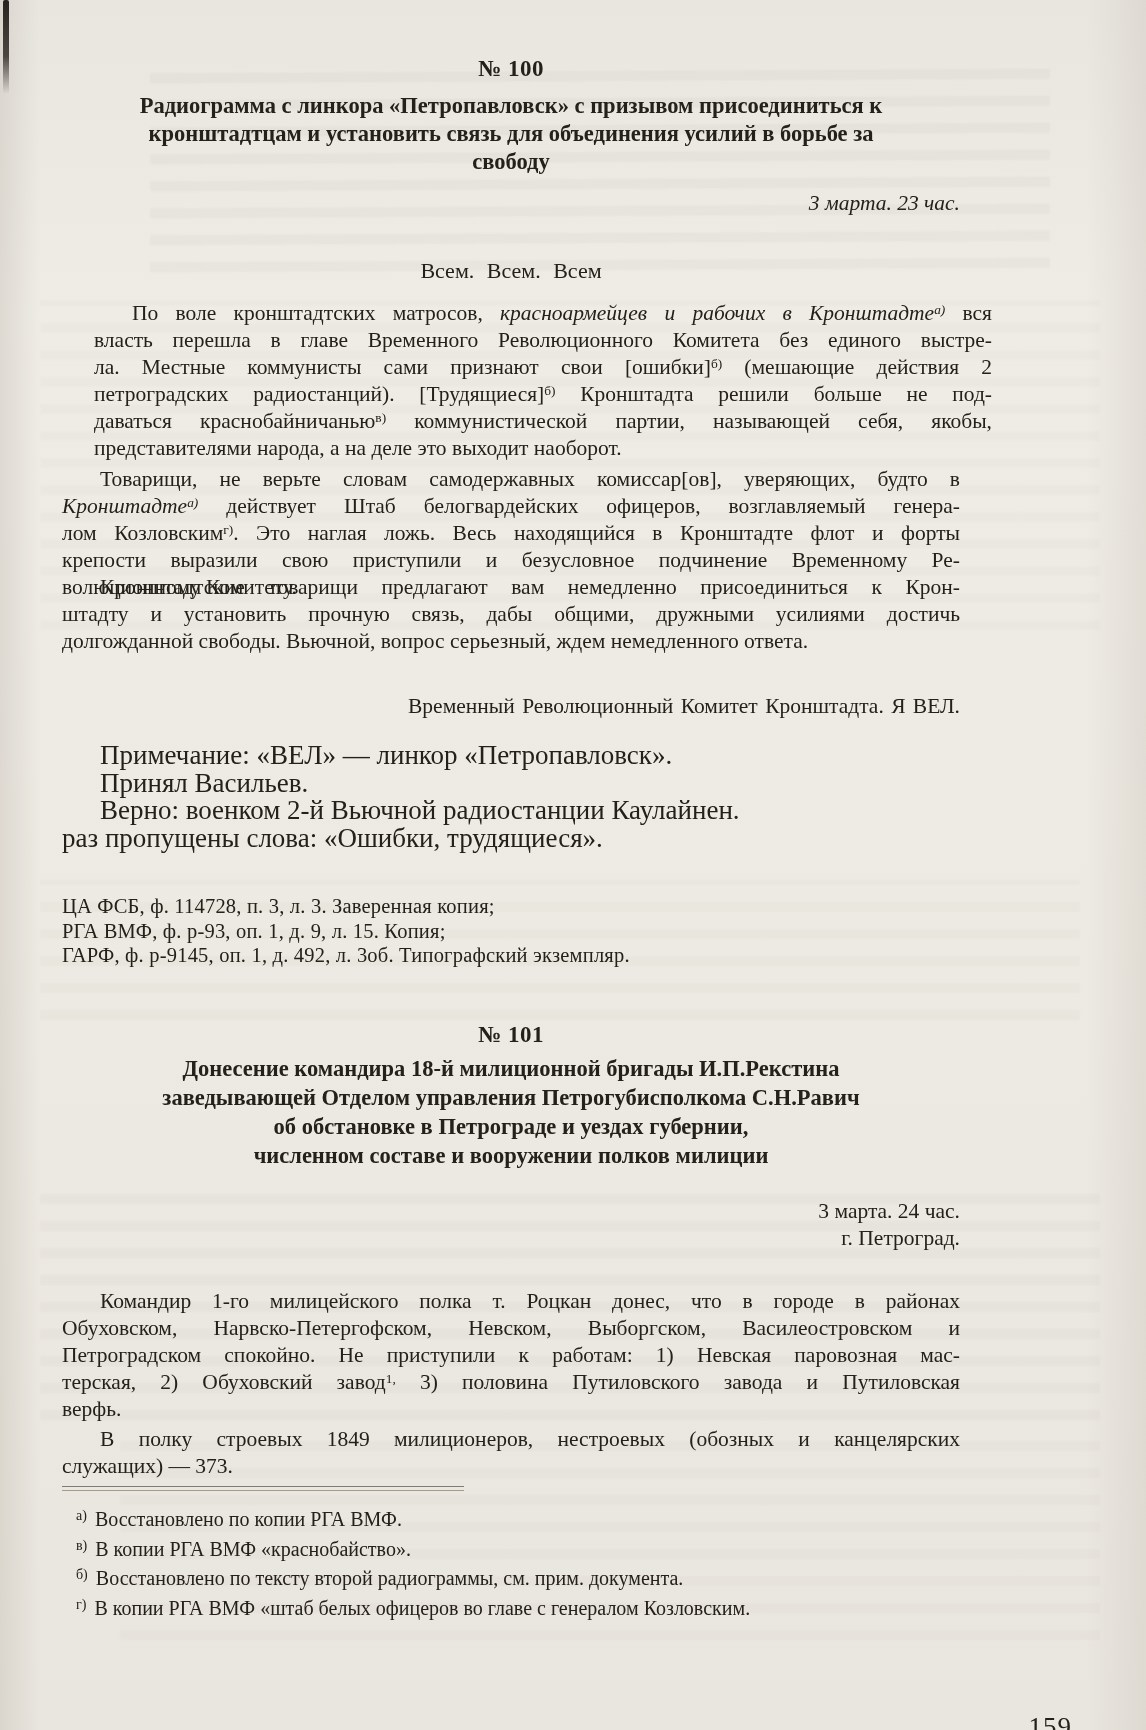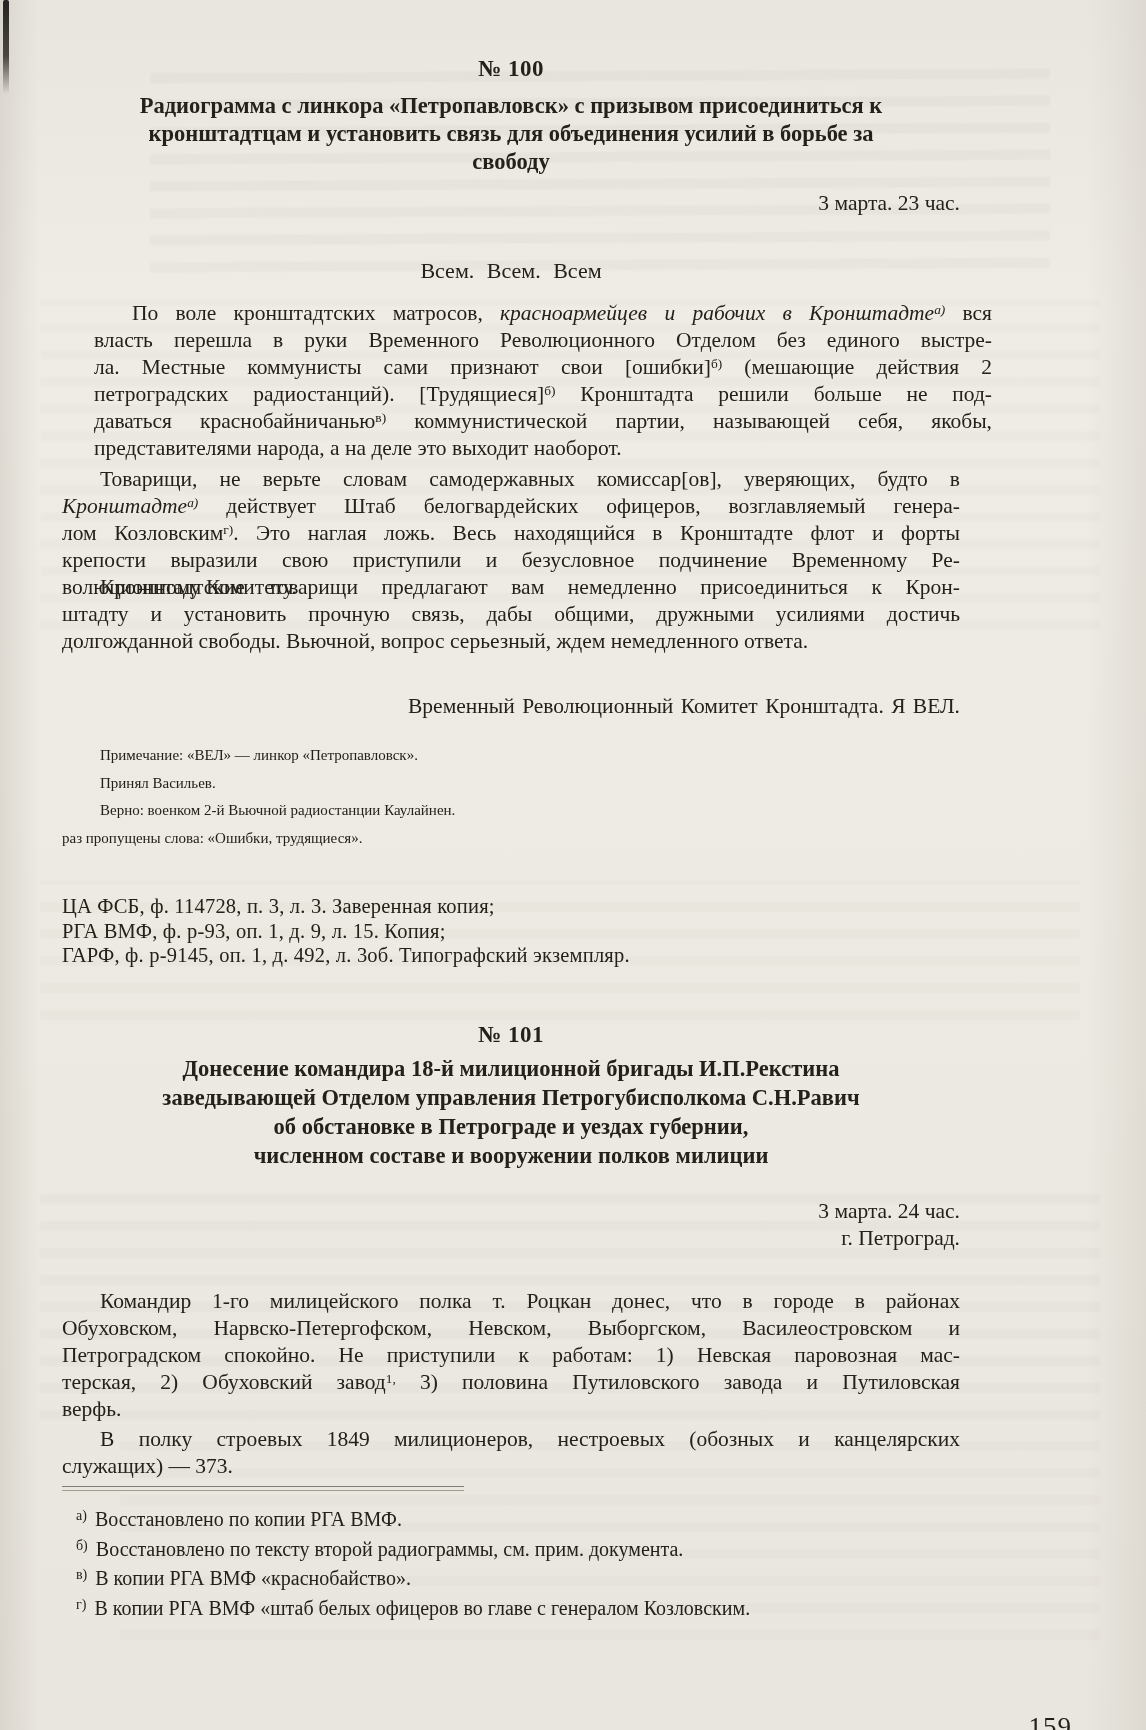--- a/index.html
+++ b/index.html
@@ -20,21 +20,21 @@
   .justify .ln{text-align:justify;text-align-last:justify;}
   .justify .ln:last-child{text-align-last:auto;}
   .center .ln{text-align:center;text-align-last:center;}
   .doc-num{font-weight:bold;font-size:23px;text-align:center;letter-spacing:.5px;}
   .doc-title{font-weight:bold;font-size:22.5px;line-height:28px;}
   .body-para{font-size:21.5px;line-height:27px;}
   .body-para .ln:first-child{text-indent:38px;}
   .date-line{font-size:21.5px;line-height:27px;text-align:right;}
   .salutation{font-size:22px;text-align:center;word-spacing:7px;}
   .signature{font-size:21.5px;text-align:right;word-spacing:2px;}
-  .notes{font-size:15px;line-height:27.5px;}
+  .notes{font-size:27px;line-height:27.5px;}
   .note-indent{padding-left:38px;}
   .archive{font-size:20.5px;line-height:24.5px;letter-spacing:.2px;}
   .footnotes{font-size:20px;line-height:27.5px;}
   .fn-row{display:block;padding-left:14px;}
   .fn-marker{font-size:14px;position:relative;top:-6px;padding-right:8px;}
   sup{font-size:.62em;line-height:0;position:relative;top:-.45em;vertical-align:baseline;}
   i sup{font-style:italic;}
   .page-number{position:absolute;top:1712px;right:74px;font-size:27px;letter-spacing:1px;}
   .fn-rule{position:absolute;left:62px;top:1486px;width:402px;height:3px;
     border-top:1.5px solid #6e6a61;border-bottom:1px solid #97917f;opacity:.85;}
@@ -61,27 +61,27 @@
   <div class="ghost g5"></div>
 
   <div class="col doc-num" style="top:56px;">№ 100</div>
 
   <div class="col doc-title center" style="top:92px;">
       <span class="ln">Радиограмма с линкора «Петропавловск» с призывом присоединиться к</span>
       <span class="ln">кронштадтцам и установить связь для объединения усилий в борьбе за</span>
       <span class="ln">свободу</span>
     </div>
 
-  <div class="col date-line" style="top:190px;">3 марта. 23 час.</div>
+  <div class="col date-line" style="top:190px;font-style:italic;">3 марта. 23 час.</div>
 
   <div class="col salutation" style="top:258px;">Всем.  Всем.  Всем</div>
 
   <div class="col body-para justify" style="top:300px;margin-left:32px;">
       <span class="ln">По воле кронштадтских матросов, <i>красноармейцев и рабочих в Кронштадте<sup>а)</sup></i> вся</span>
-      <span class="ln">власть перешла в руки Временного Революционного Отделом без единого выстре-</span>
+      <span class="ln">власть перешла в главе Временного Революционного Комитета без единого выстре-</span>
       <span class="ln">ла. Местные коммунисты сами признают свои [ошибки]<sup>б)</sup> (мешающие действия 2</span>
       <span class="ln">петроградских радиостанций). [Трудящиеся]<sup>б)</sup> Кронштадта решили больше не под-</span>
       <span class="ln">даваться краснобайничанью<sup>в)</sup> коммунистической партии, называющей себя, якобы,</span>
       <span class="ln">представителями народа, а на деле это выходит наоборот.</span>
     </div>
 
   <div class="col body-para justify" style="top:466px;">
       <span class="ln">Товарищи, не верьте словам самодержавных комиссар[ов], уверяющих, будто в</span>
       <span class="ln"><i>Кронштадте<sup>а)</sup></i> действует Штаб белогвардейских офицеров, возглавляемый генера-</span>
       <span class="ln">лом Козловским<sup>г)</sup>. Это наглая ложь. Весь находящийся в Кронштадте флот и форты</span>
@@ -137,24 +137,24 @@
       <span class="ln">служащих) — 373.</span>
     </div>
 
   <div class="fn-rule"></div>
 
   <div class="col footnotes" style="top:1506px;">
     <div class="fn-row">
       <span class="fn-marker">а)</span><span>Восстановлено по копии РГА ВМФ.</span>
     </div>
     <div class="fn-row">
-      <span class="fn-marker">б)</span><span>Восстановлено по тексту второй радиограммы, см. прим. документа.</span>
+      <span class="fn-marker">в)</span><span>В копии РГА ВМФ «краснобайство».</span>
     </div>
     <div class="fn-row">
-      <span class="fn-marker">в)</span><span>В копии РГА ВМФ «краснобайство».</span>
+      <span class="fn-marker">б)</span><span>Восстановлено по тексту второй радиограммы, см. прим. документа.</span>
     </div>
     <div class="fn-row">
       <span class="fn-marker">г)</span><span>В копии РГА ВМФ «штаб белых офицеров во главе с генералом Козловским.</span>
     </div>
   </div>
 
   <div class="page-number">159</div>
 
 </div>
 

